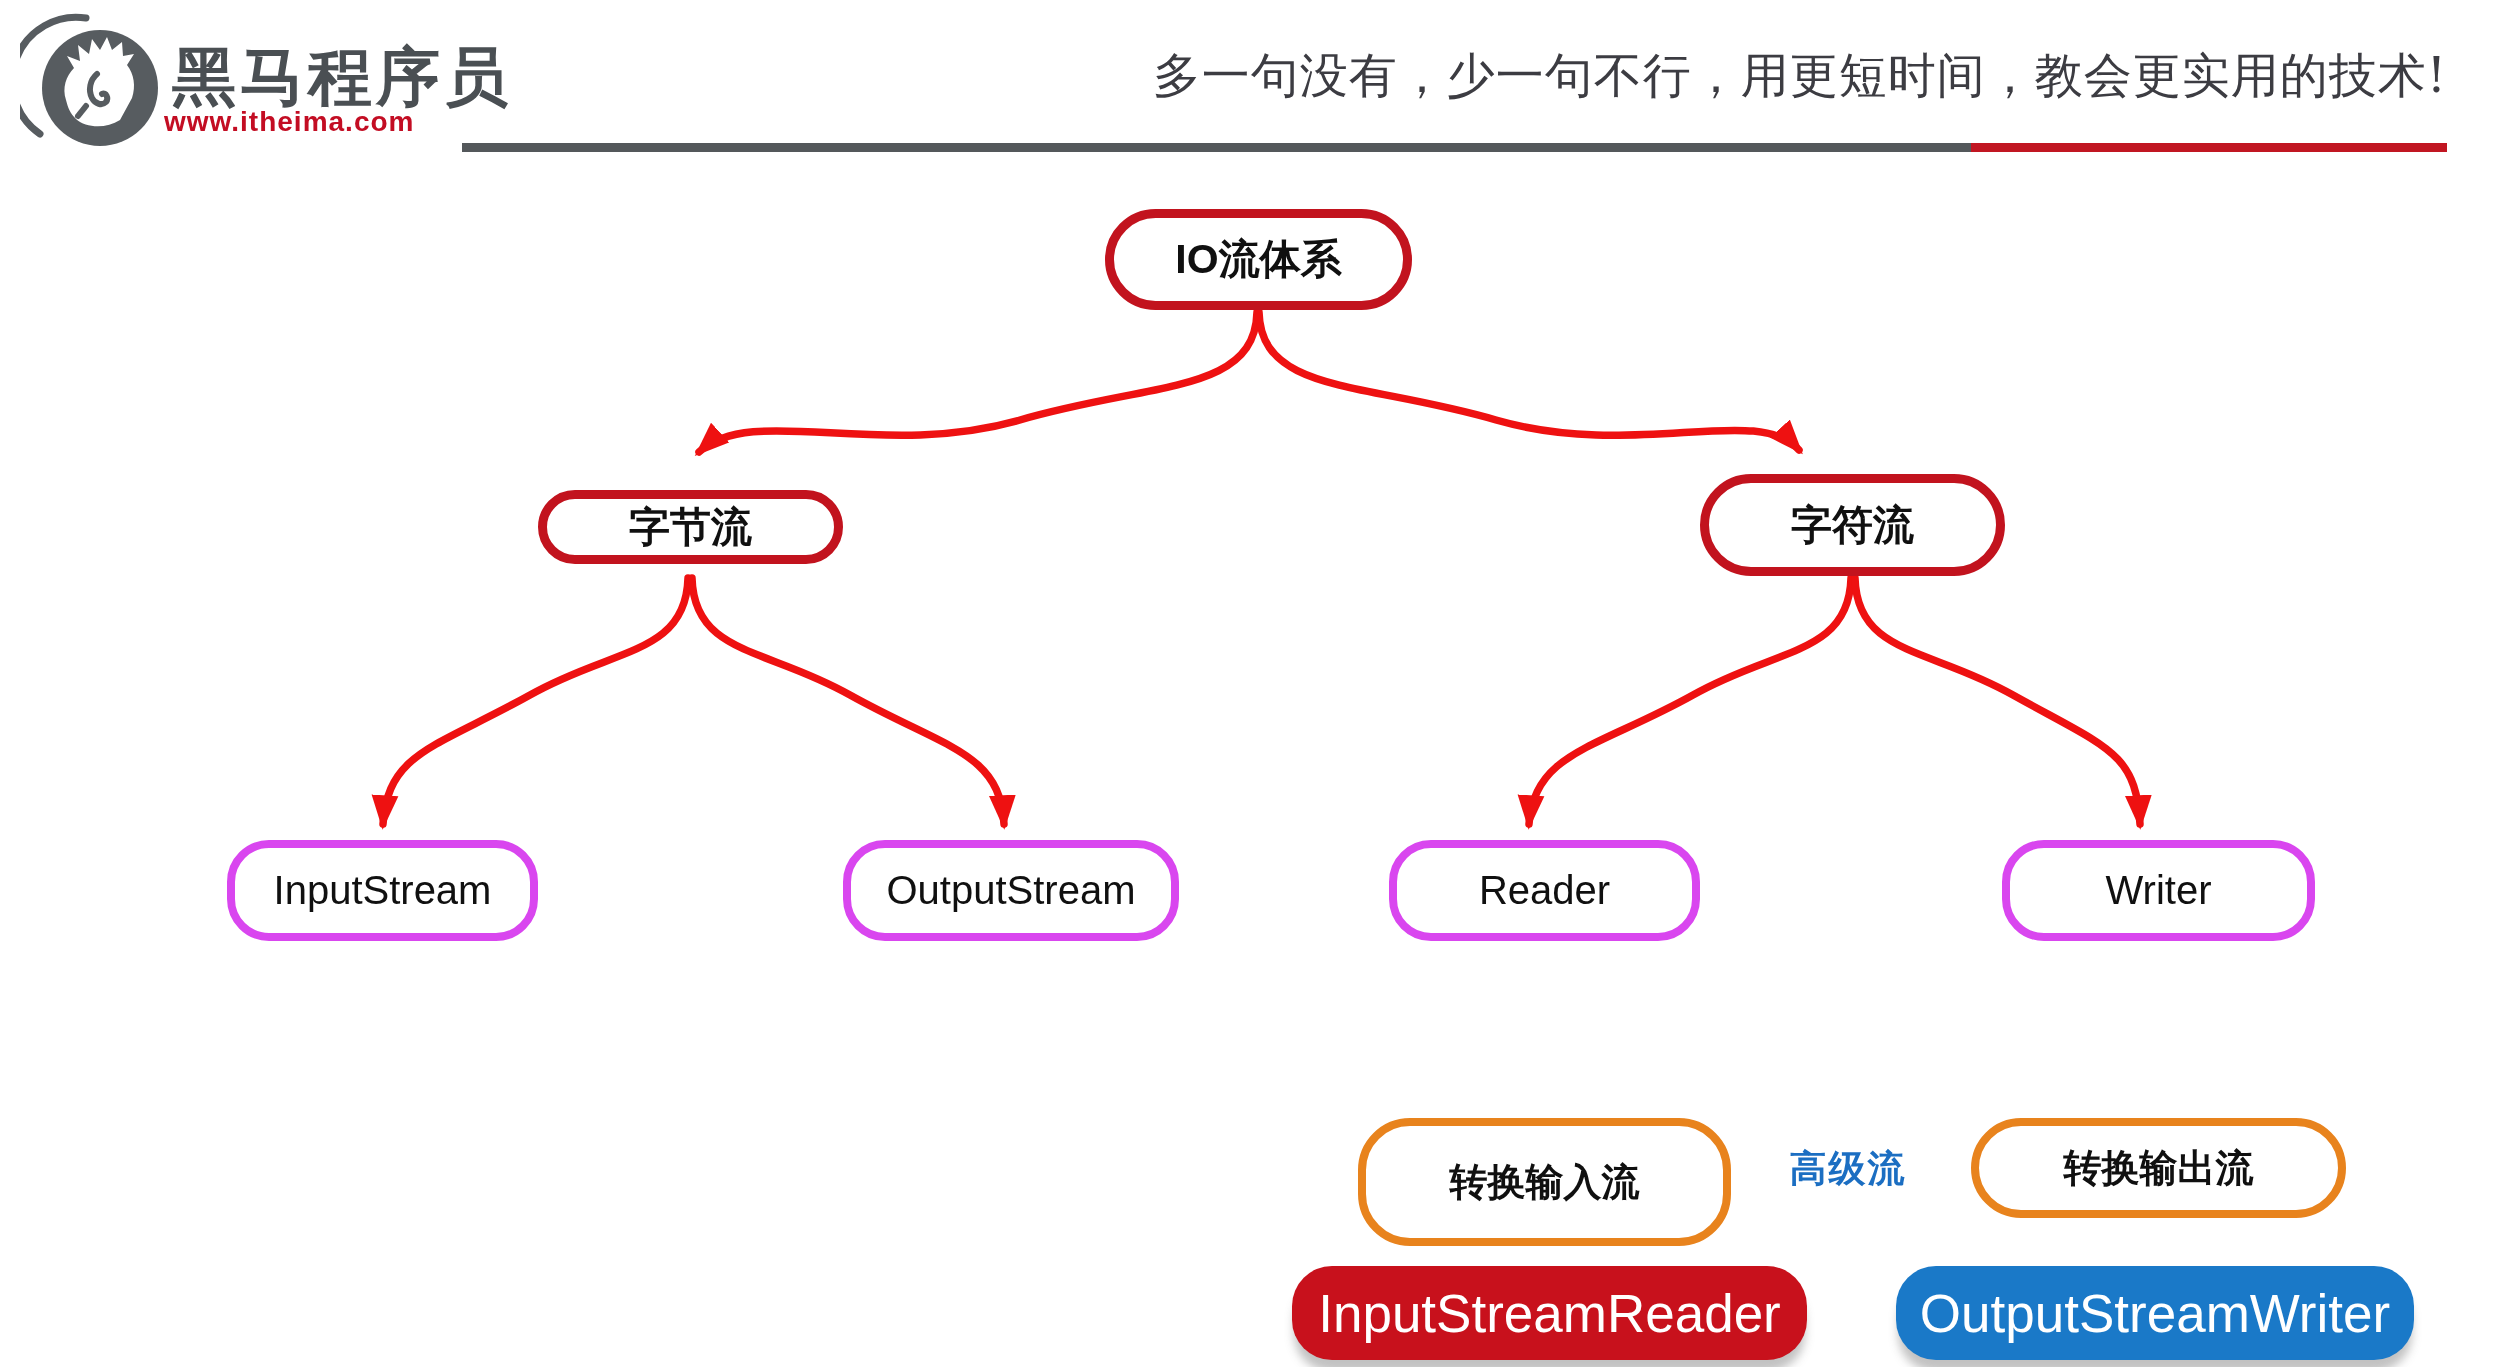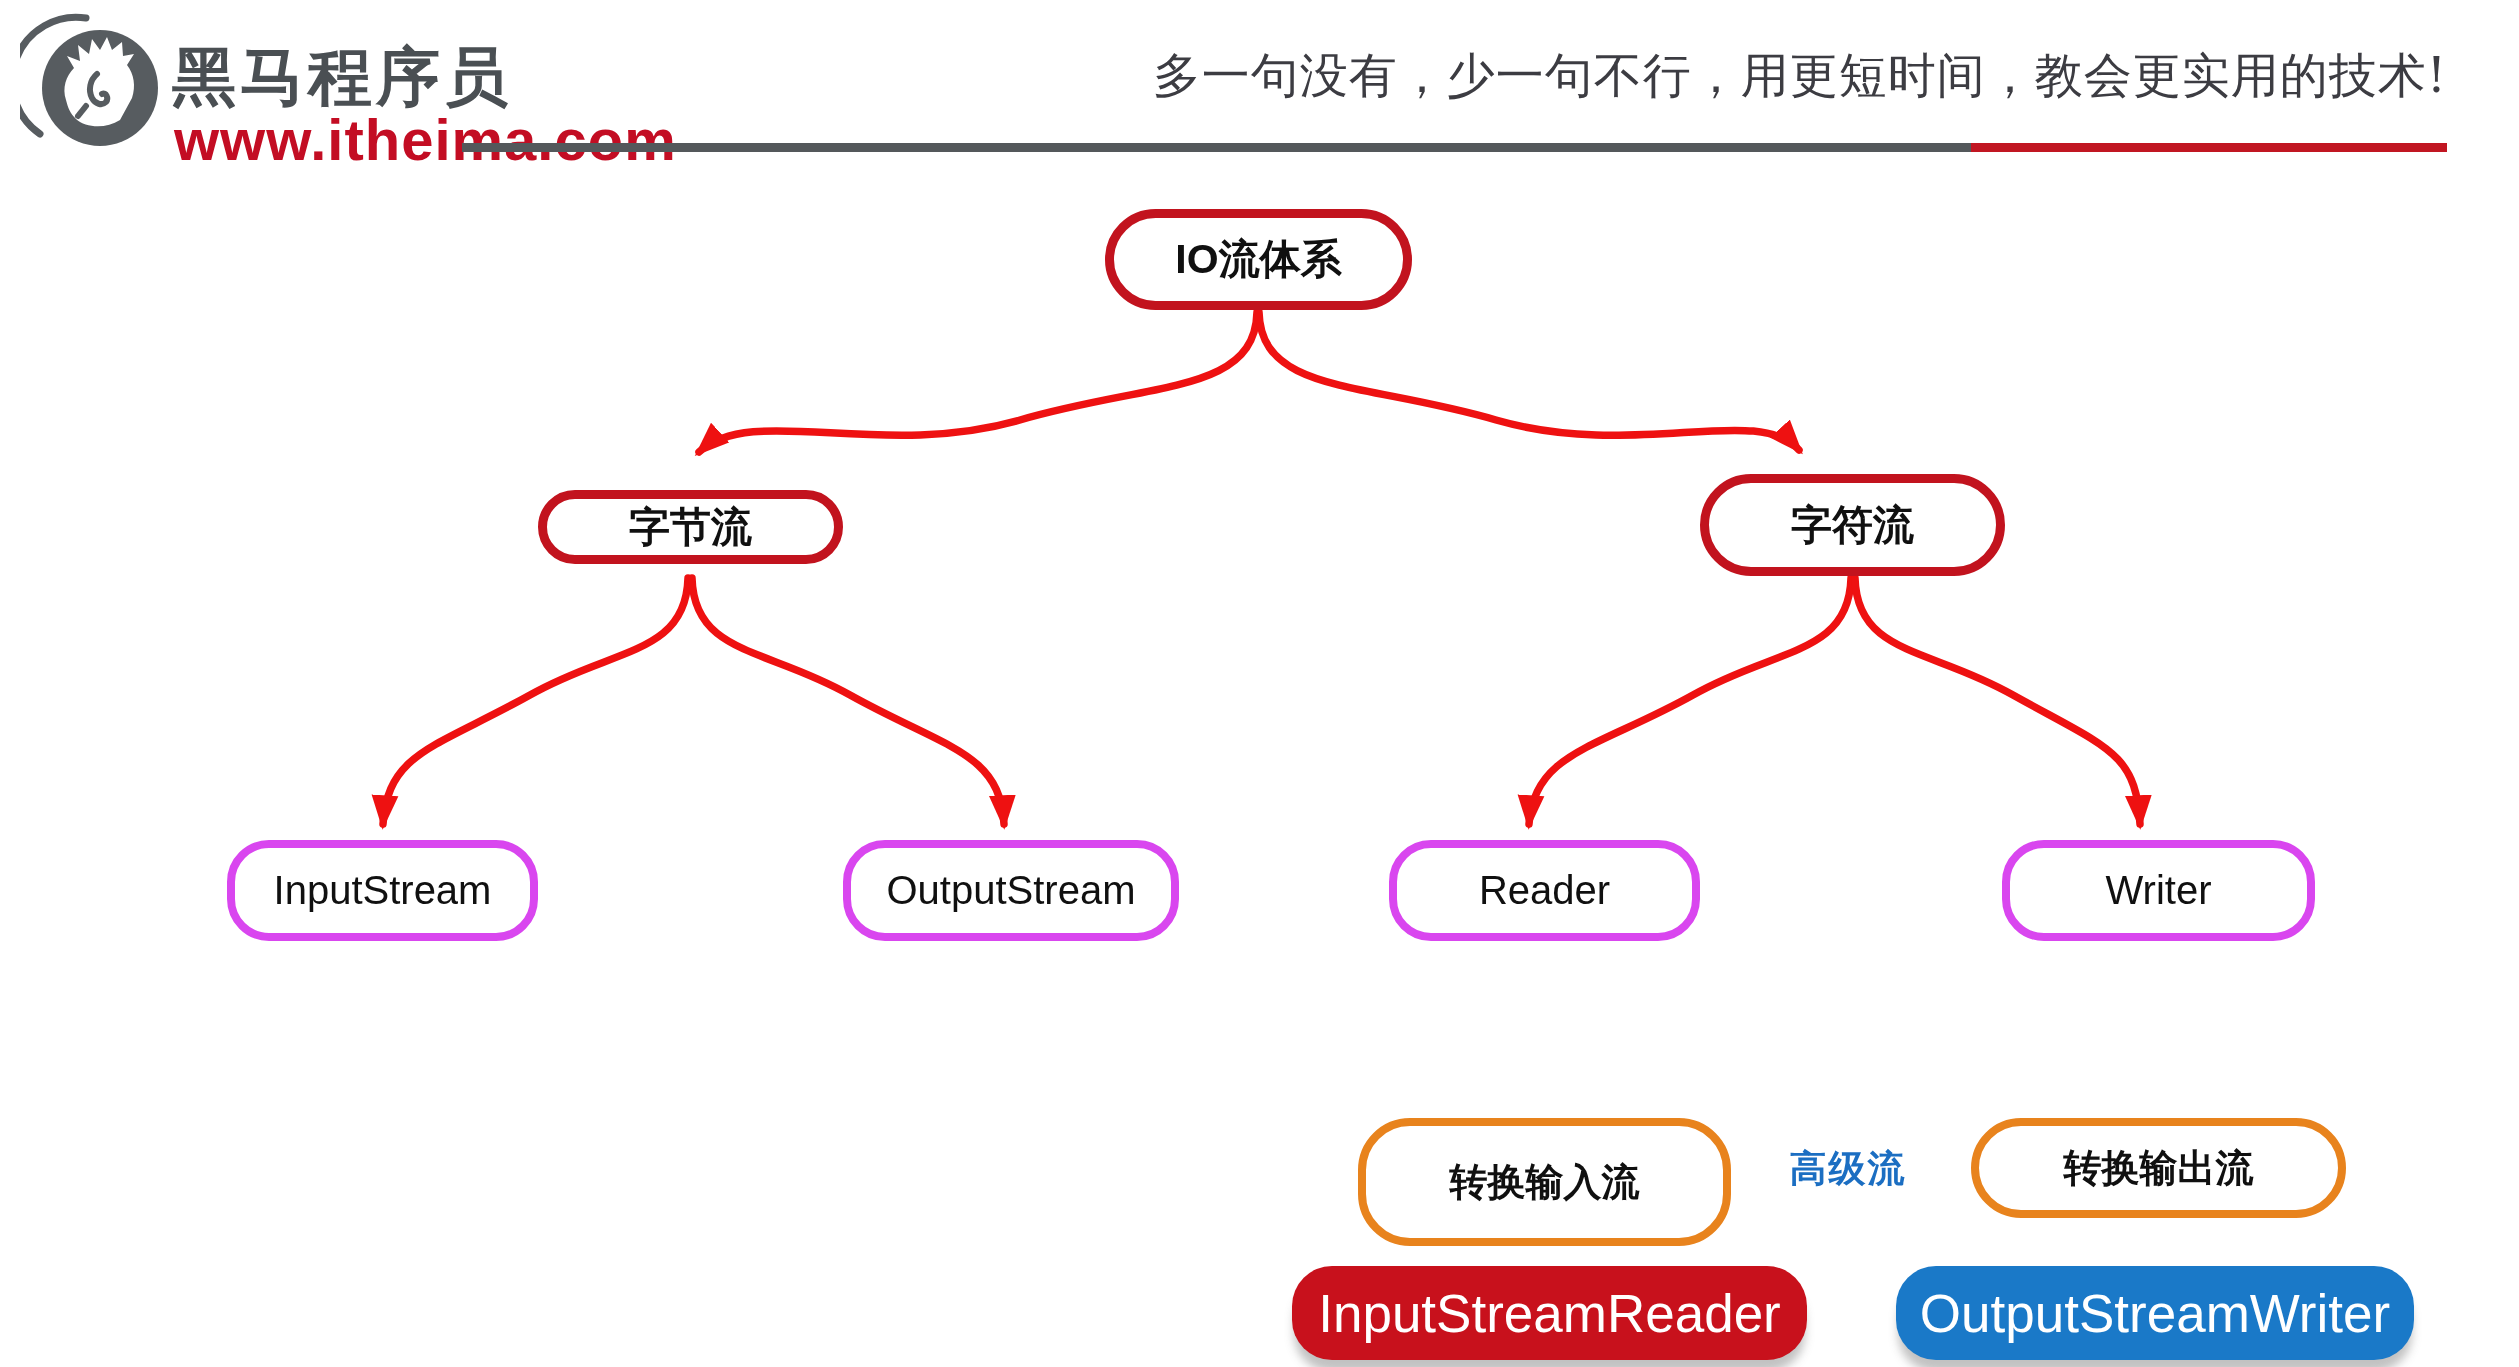--- a/index.html
+++ b/index.html
@@ -10,22 +10,22 @@
     border-radius:29px;
   }
 
   
   #logo-icon { position:absolute; left:20px; top:12px; width:148px; height:148px; }
   #brand-name {
     position:absolute; left:172px; top:34px;
     font-size:64px; font-weight:bold; color:#4a4f53; letter-spacing:4px;
   }
   #brand-url {
-    position:absolute; left:174px; top:106px;
-    font-size:58px; font-weight:bold; color:#c30d23; letter-spacing:1px;
+    position:absolute; left:164px; top:106px;
+    font-size:28px; font-weight:bold; color:#c30d23; letter-spacing:1px;
   }
   #slogan {
     position:absolute; right:72px; top:44px;
     font-size:48px; color:#3c3c42;
     font-family:"DejaVu Serif", serif;
     letter-spacing:1px; white-space:nowrap;
   }
   #header-underline {
     position:absolute; left:462px; top:143px; width:1985px; height:9px;
     background:linear-gradient(to right,#54585b 0%,#54585b 76%,#c11622 76%,#c11622 100%);

